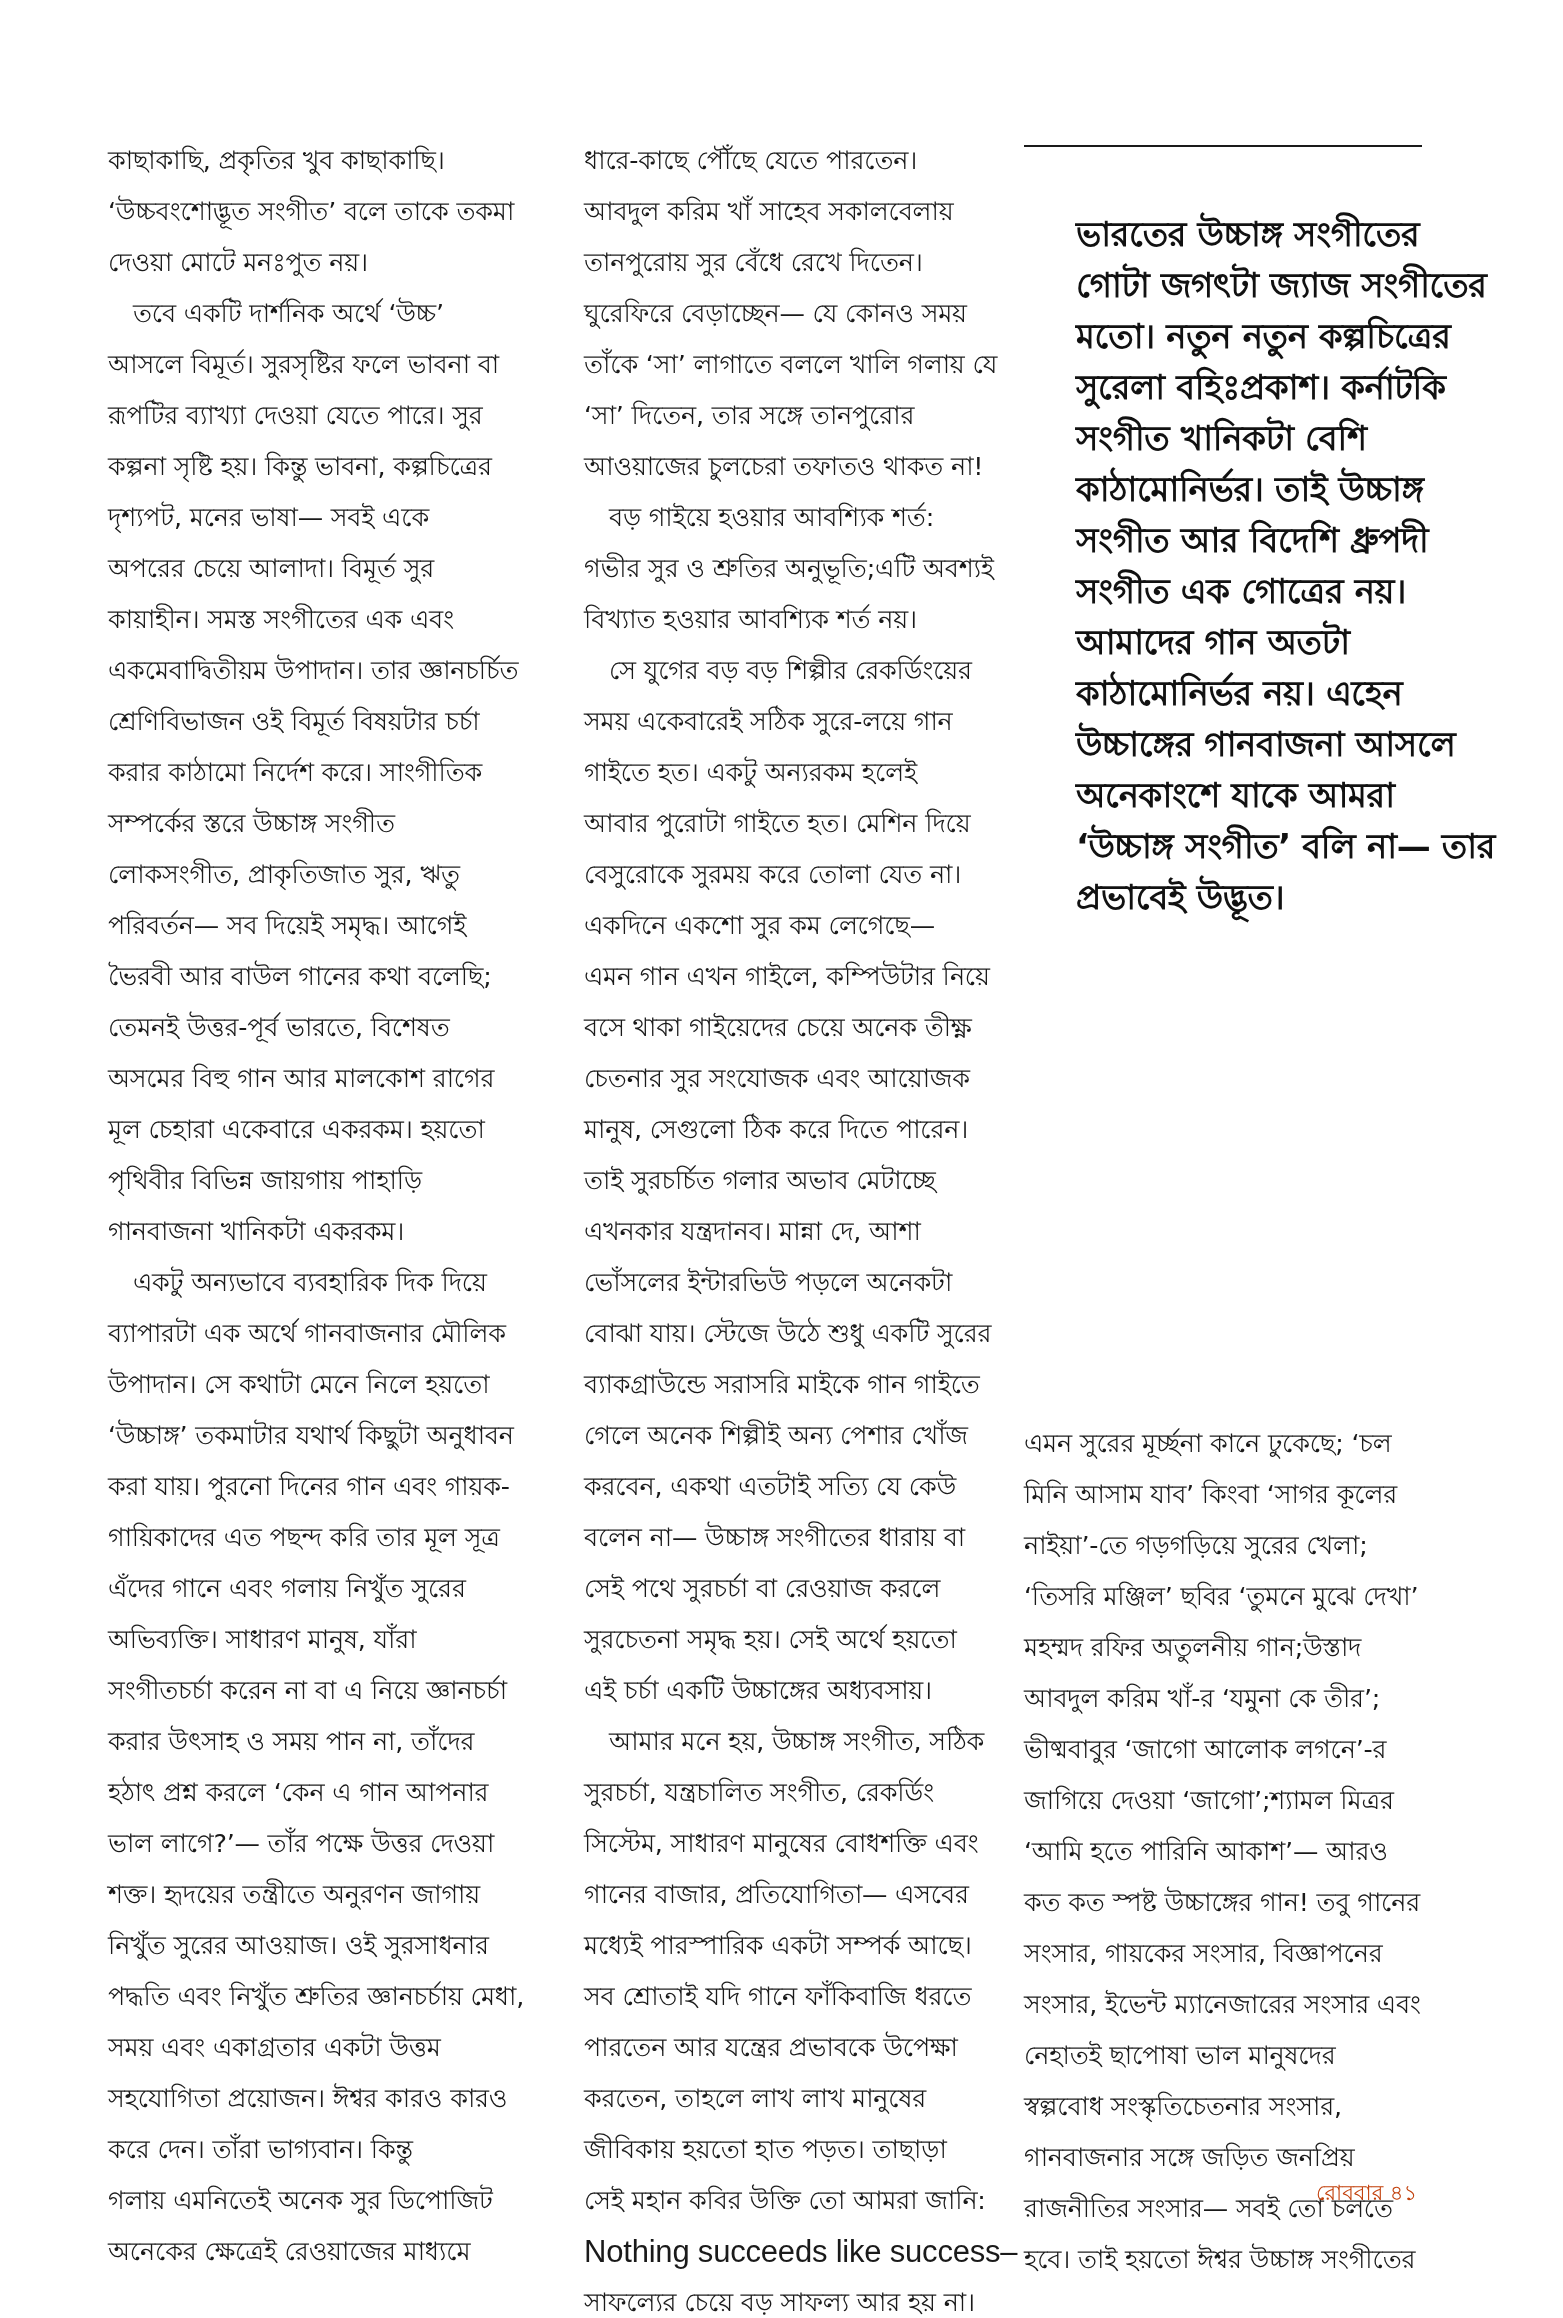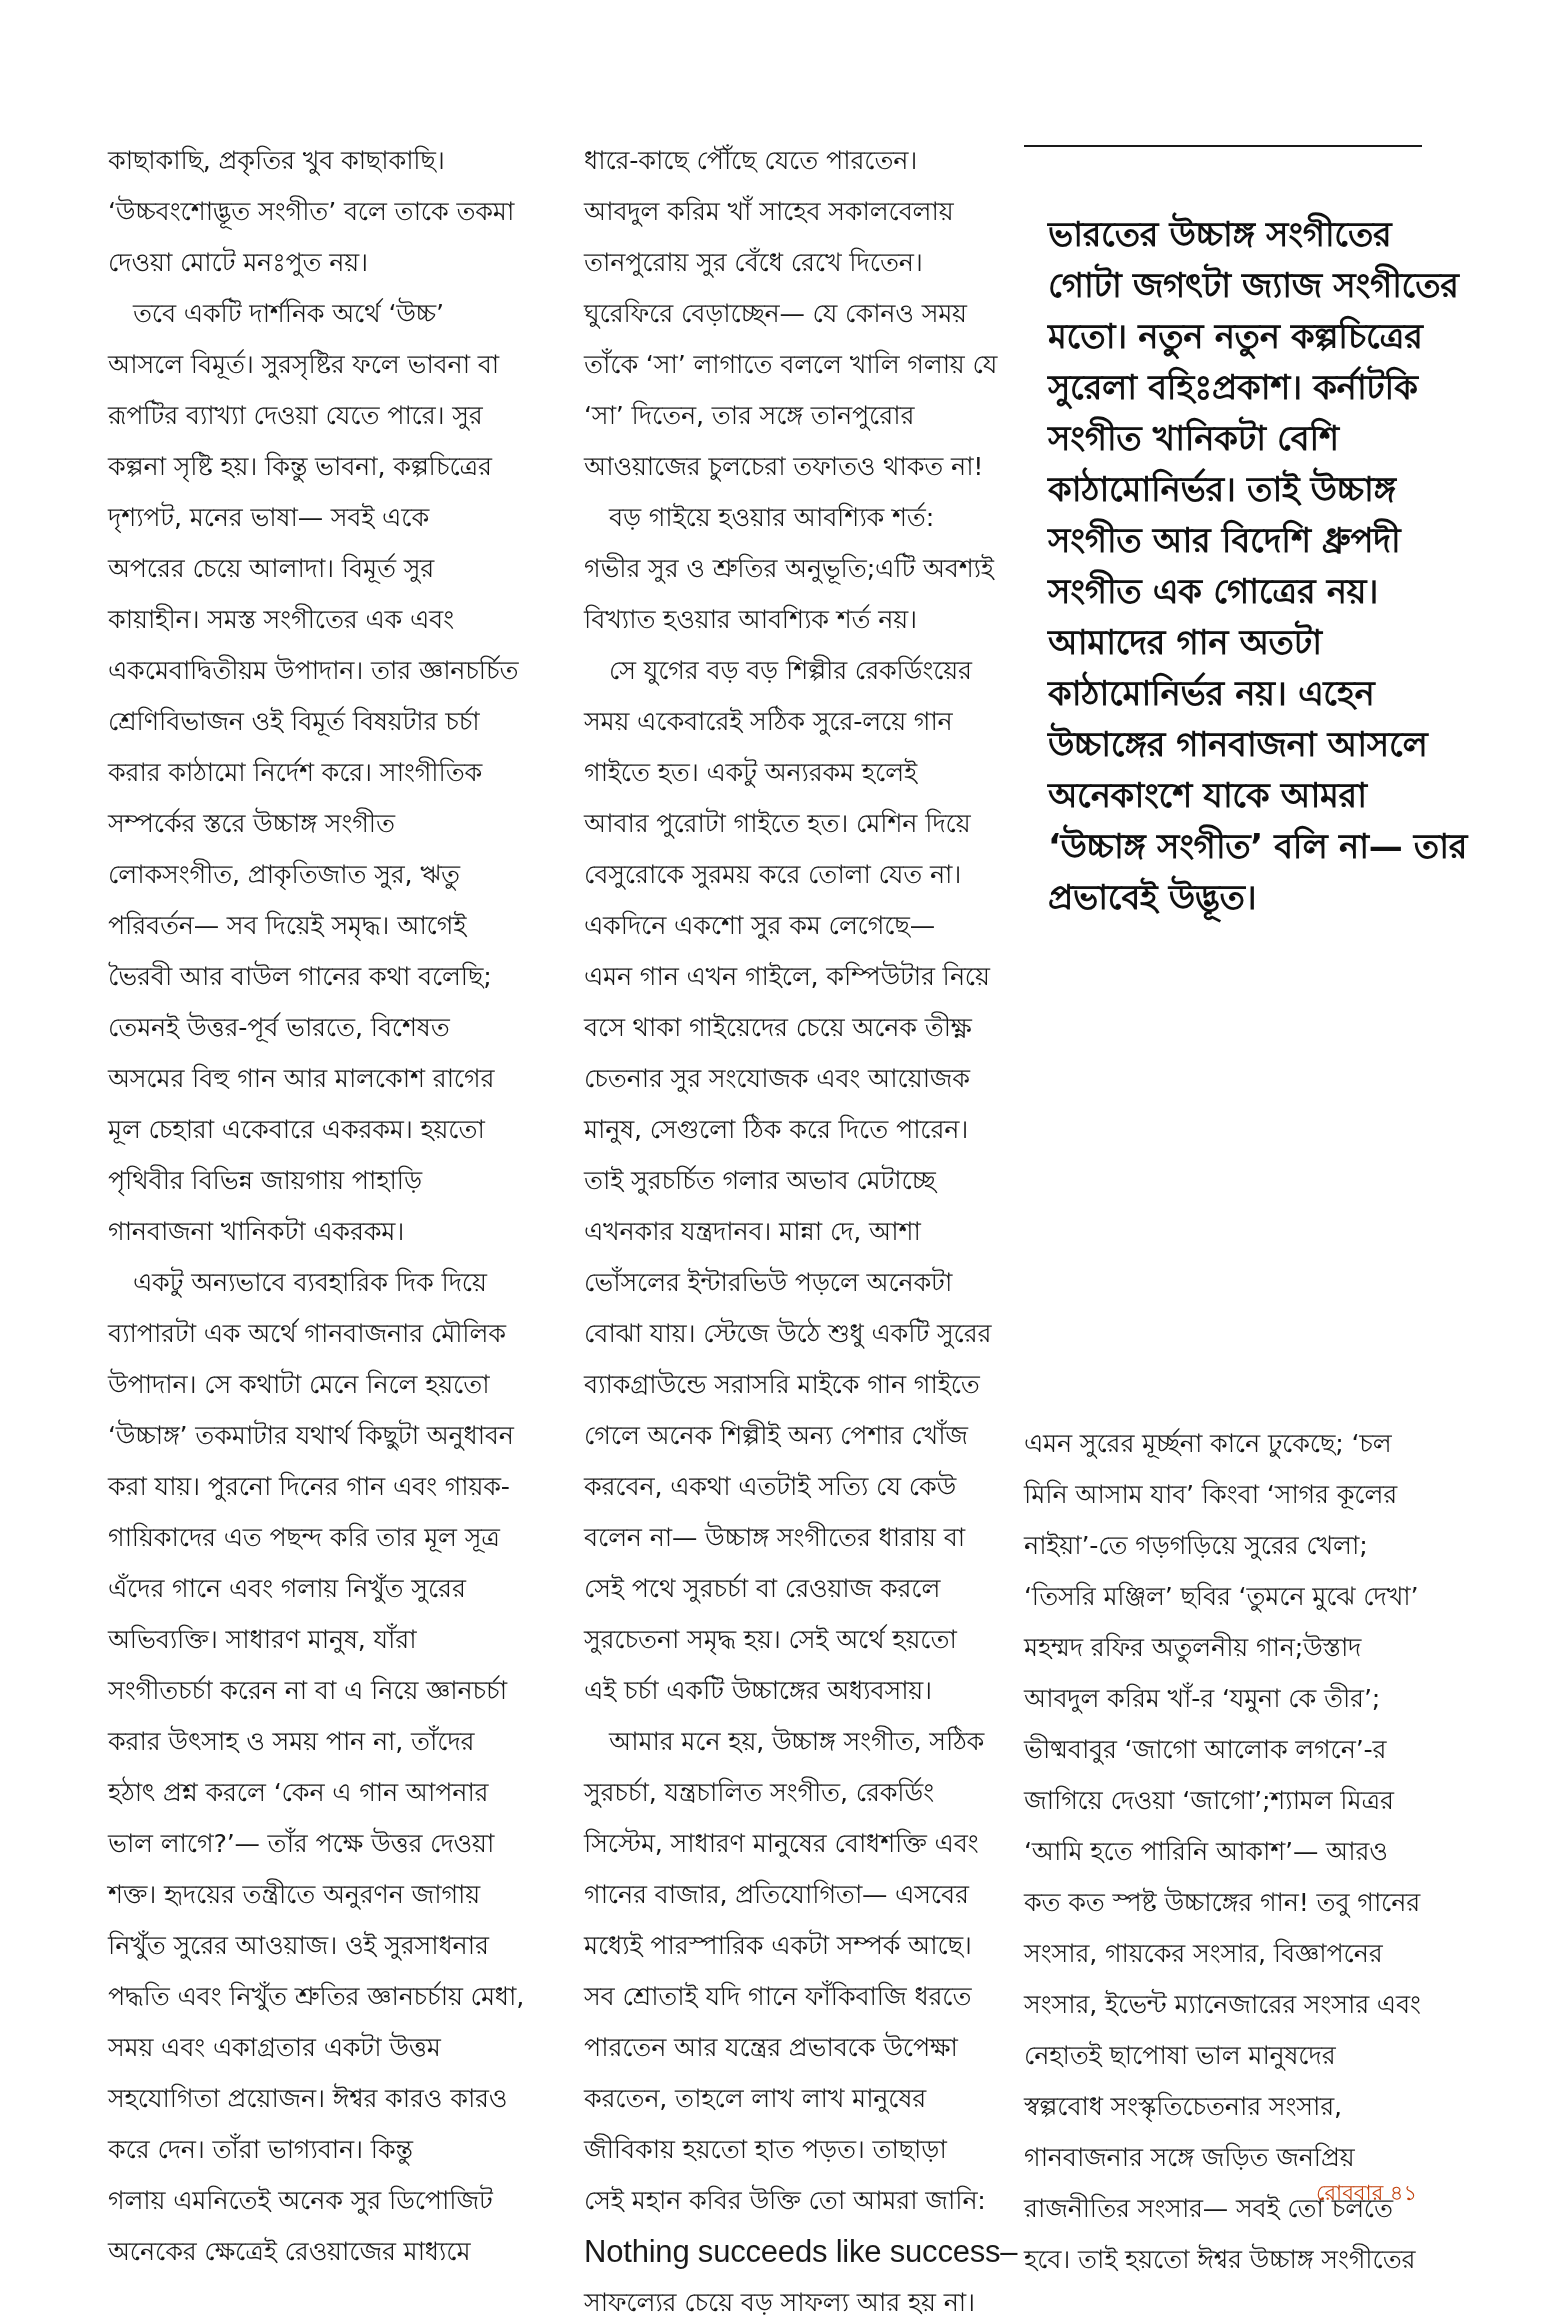--- a/index.html
+++ b/index.html
@@ -34,21 +34,21 @@
     .rule {
       position: absolute;
       left: 1024px;
       top: 145px;
       width: 398px;
       height: 2.3px;
       background: #1a1a1a;
     }
     .pull-quote {
       position: absolute;
-      left: 1048px;
+      left: 1076px;
       top: 209px;
       width: 408px;
       font-size: 34px;
       font-weight: bold;
       line-height: 51px;
       white-space: nowrap;
       letter-spacing: -0.4px;
       color: #111111;
     }
     .folio {

